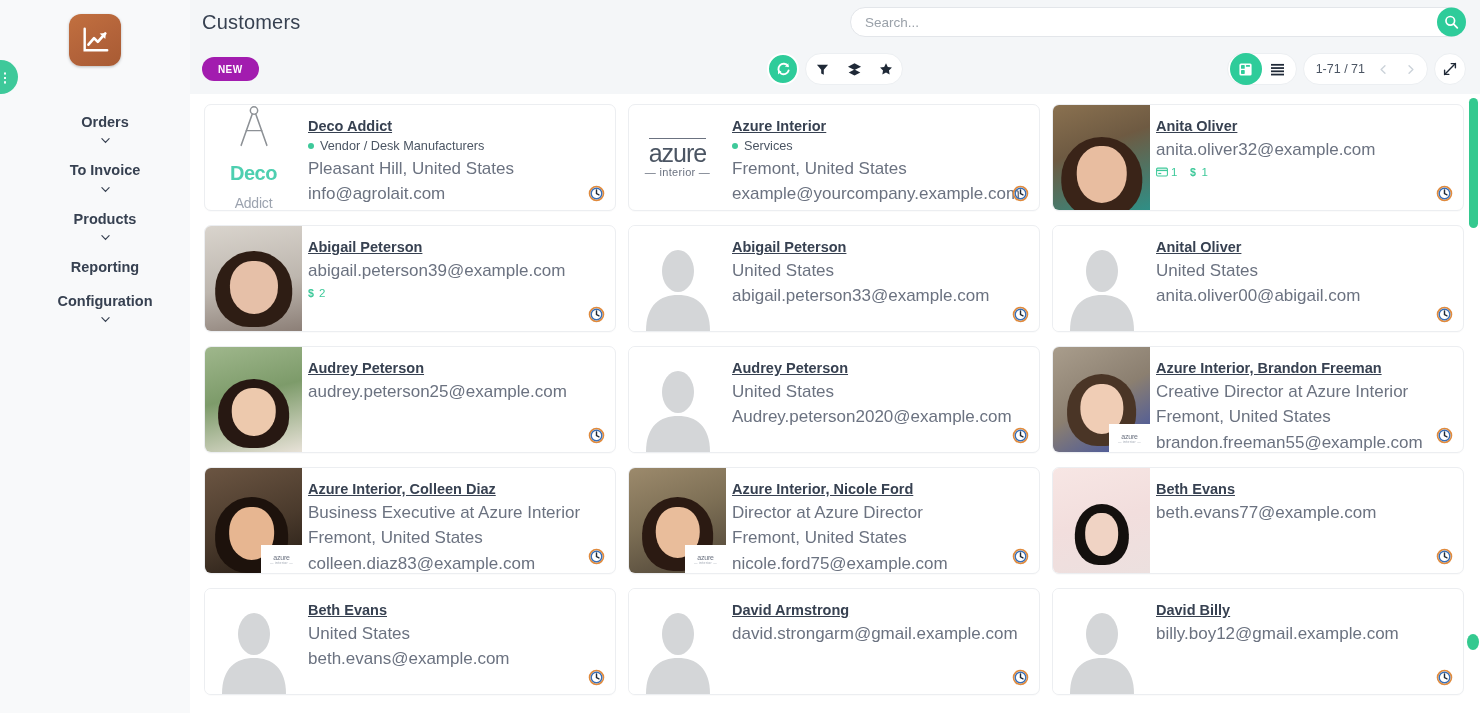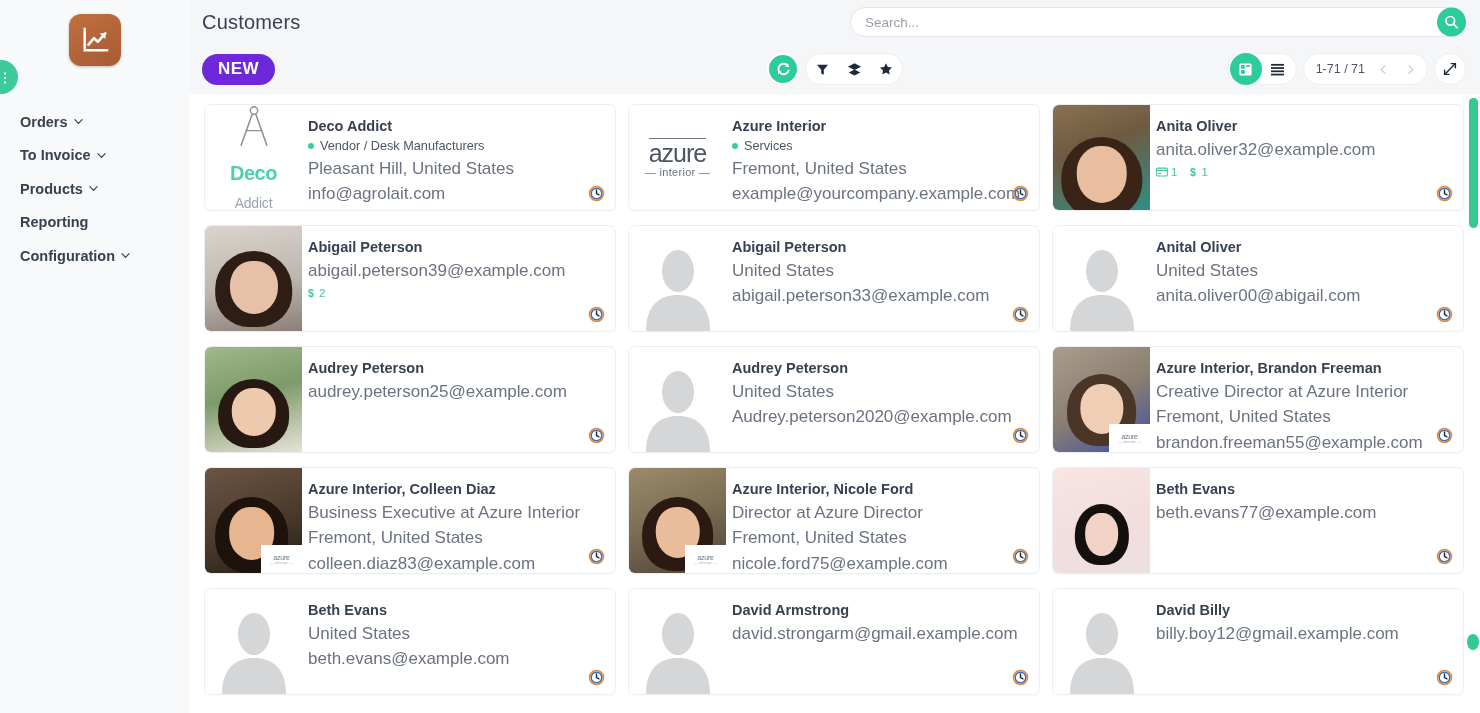--- a/index.html
+++ b/index.html
@@ -31,21 +31,21 @@
     position: absolute; left: -16px; top: 60px;
     width: 34px; height: 34px; border-radius: 50%;
     background: #3ec99a;
     display:flex; align-items:center; justify-content:center;
   }
   .edge-fab span { color:#fff; font-size: 13px; font-weight: 700; margin-left: 8px;}
   .nav { margin-top: 40px; padding-left: 18px; }
   .nav-item {
     display: flex; align-items: center; gap: 6px;
     font-size: 14.5px; font-weight: 700; color: #374151;
-    padding: 8px 0 8px 2px; cursor: pointer; line-height: 1.2;
+    padding: 8px 0 8px 2px; cursor: pointer; line-height: 1.2; flex-direction: column;
   }
   .caret { display:inline-block; width: 9px; height: 9px; position: relative; top:-1px; }
   .caret svg { width:9px; height:9px; display:block; }
 
   
   .main { flex: 1; display: flex; flex-direction: column; min-width: 0; background:#fff; }
 
   .topbar {
     height: 44px; display: flex; align-items: center;
     background: #f4f6f8; padding: 0 14px 0 12px; gap: 12px;
@@ -63,22 +63,22 @@
     position: absolute; right: 0px; top: 50%; transform: translateY(-50%);
     width: 29px; height: 29px; border-radius: 50%; background: #2ecc9a;
     display:flex; align-items:center; justify-content:center; border:none; cursor:pointer;
   }
 
   .controlbar {
     height: 50px; background: #f4f6f8; display:flex; align-items:center;
     padding: 0 14px 0 12px; position: relative; flex: 0 0 50px;
   }
   .btn-new {
-    background: #6d28d9; color: #fff; border: none; border-radius: 16px;
-    height: 31px; padding: 0 16px; font-size: 17px; font-weight: 700;
+    background: #a21caf; color: #fff; border: none; border-radius: 16px;
+    height: 24px; padding: 0 16px; font-size: 10px; font-weight: 700;
     letter-spacing: .4px; cursor: pointer; font-family:"Liberation Sans",sans-serif;
   }
   .center-group {
     position: absolute; left: 50%; transform: translateX(-50%);
     display: flex; align-items: center; gap: 6px;
   }
   .circle-btn {
     width: 32px; height: 32px; border-radius: 50%; background: #2ecc9a;
     display:flex; align-items:center; justify-content:center; cursor:pointer;
     border: 2px solid #fff;
@@ -112,21 +112,21 @@
   .card {
     background: #fff; border: 1px solid #eceef1; border-radius: 7px;
     height: 107px; display: flex; overflow: hidden; position: relative;
     cursor: pointer; box-shadow: 0 1px 1px rgba(0,0,0,.02);
   }
   .card-img {
     width: 97px; flex: 0 0 97px; position: relative; overflow: hidden;
     display:flex; align-items:center; justify-content:center;
   }
   .card-body { flex: 1; padding: 12px 12px 6px 6px; min-width: 0; position: relative; }
-  .c-name { font-size: 14.5px; font-weight: 700; color: #374151; line-height: 1.35; white-space: nowrap; overflow:hidden; text-overflow:ellipsis;}
+  .c-name { font-size: 14.5px; font-weight: 700; color: #374151; line-height: 1.35; white-space: nowrap; overflow:hidden; text-overflow:ellipsis;text-decoration:underline;}
   .c-line { font-size: 17px; color: #6b7280; line-height: 1.5; white-space: nowrap; overflow:hidden; text-overflow:ellipsis;}
   .c-tag { font-size: 12.7px; color: #4b5563; line-height: 1.5; display:flex; align-items:center; gap:6px;}
   .dot { width:6px;height:6px;border-radius:50%;background:#3ec99a;display:inline-block;flex:0 0 6px;}
   .stats { display:flex; align-items:center; gap:13px; margin-top: 4px; }
   .stat { display:flex; align-items:center; gap:3px; font-size:11.5px; color:#3ec99a; font-weight:400;}
   .stat svg { display:block; }
   .clock {
     position:absolute; right: 10px; bottom: 8px; width:17px; height:17px;
   }
   .co-badge {

